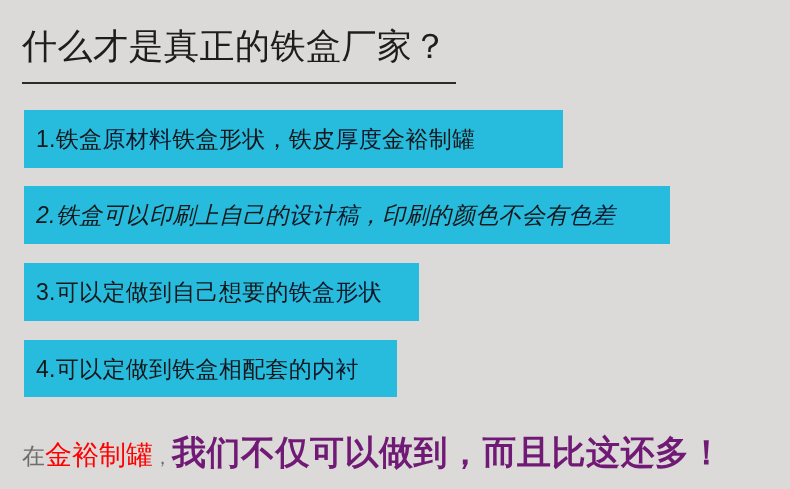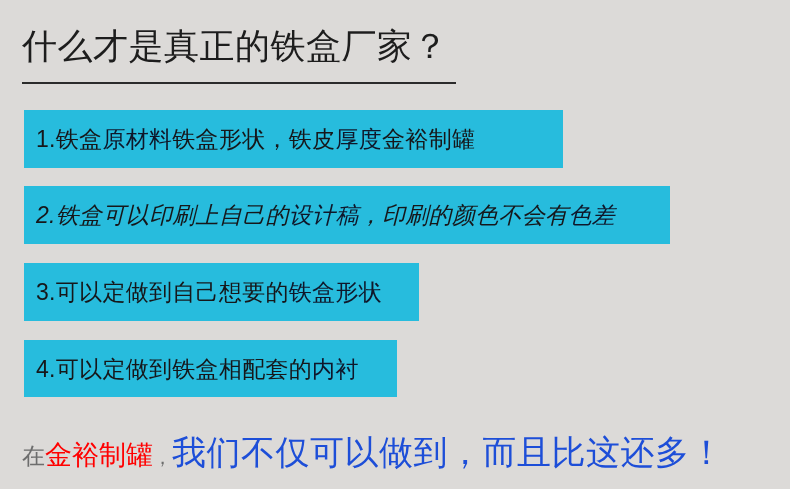--- a/index.html
+++ b/index.html
@@ -90,22 +90,22 @@
     color: #ff0000;
     line-height: 40px;
   }
   .footer-comma {
     font-size: 19px;
     color: #6d6d6d;
     line-height: 40px;
   }
   .footer-main {
     font-size: 34px;
-    font-weight: 400;
-    color: #1d4ed8;
+    font-weight: 700;
+    color: #701a75;
     line-height: 40px;
     letter-spacing: 0.5px;
   }
 </style>
 </head>
 <body>
 
 <div class="page">
 
   <div class="title-block">

